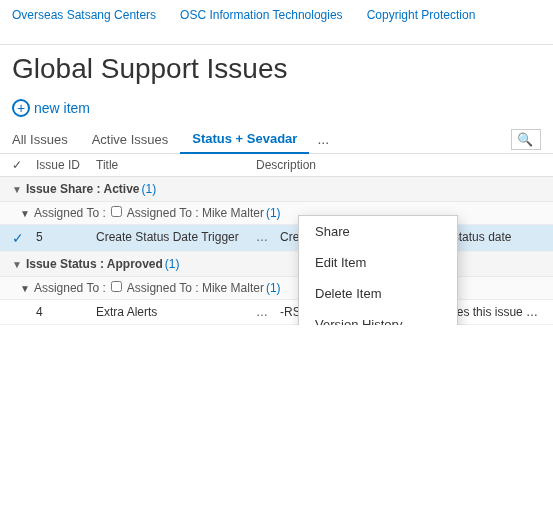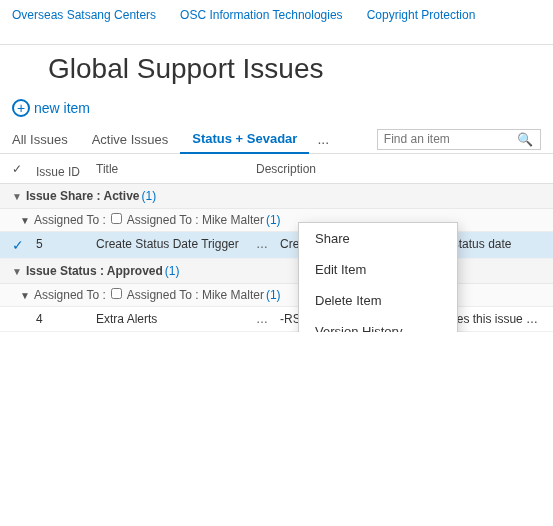--- a/index.html
+++ b/index.html
@@ -25,21 +25,20 @@
       text-decoration: none;
       font-size: 12px;
     }
 
     
     .page-title {
       font-size: 28px;
       font-weight: 300;
       color: #333;
       padding: 8px 12px 10px;
-      margin-left: 36px;
     }
 
     
     .toolbar {
       display: flex;
       align-items: center;
       padding: 4px 12px 8px;
     }
     .new-item-btn {
       display: flex;
@@ -118,21 +117,21 @@
     .col-headers {
       display: flex;
       align-items: center;
       padding: 4px 12px;
       border-bottom: 1px solid #e0e0e0;
       font-size: 12px;
       color: #555;
       background: #fff;
     }
     .col-check { width: 24px; }
-    .col-id { width: 60px; margin-top: 7px; }
+    .col-id { width: 60px; }
     .col-title { width: 160px; }
     .col-desc { flex: 1; }
 
     
     .list-area {
       overflow: hidden;
     }
 
     
     .group-header {
@@ -253,21 +252,20 @@
     <span>new item</span>
   </button>
 </div>
 
 <div class="tab-bar">
   <div class="tab">All Issues</div>
   <div class="tab">Active Issues</div>
   <div class="tab active">Status + Sevadar</div>
   <div class="tab-more">...</div>
   <div class="tab-search">
-    <input type="text" placeholder="Find an item" style="">
     <span class="search-icon">🔍</span>
   </div>
 </div>
 
 <div class="col-headers">
   <div class="col-check">
     <span></span>✓
   </div>
   <div class="col-id">Issue ID</div>
   <div class="col-title">Title</div>

